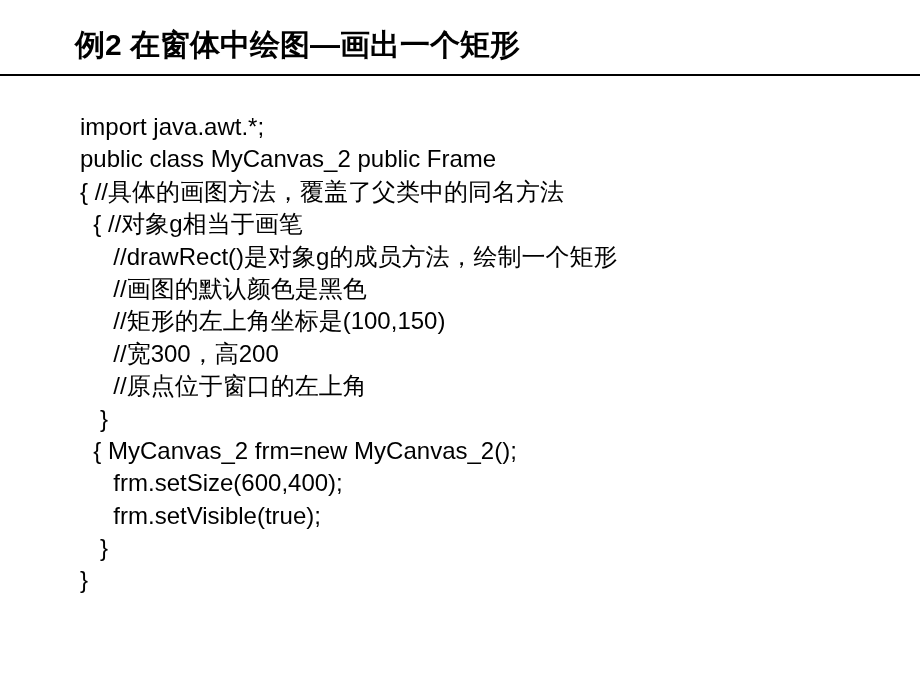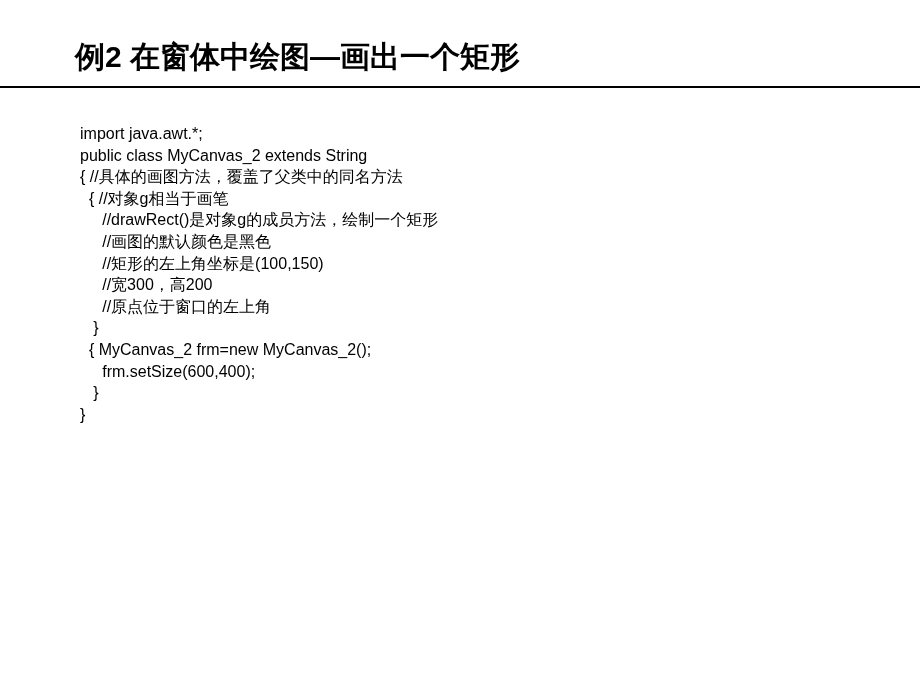--- a/index.html
+++ b/index.html
@@ -9,67 +9,68 @@
     }
     body {
       font-family: "Microsoft YaHei", "SimSun", Arial, sans-serif;
       background: #ffffff;
       width: 920px;
       height: 690px;
       padding: 0;
       overflow: hidden;
     }
     .slide-container {
-      padding: 37px 0 0 0;
+      padding: 25px 0 0 0;
     }
     .title-section {
       padding: 0 75px 8px 75px;
       border-bottom: 2px solid #000000;
       margin-bottom: 35px;
     }
     .title {
       font-size: 30px;
       font-weight: bold;
       color: #000000;
     }
     .title .example-num {
       font-family: Arial, sans-serif;
     }
     .title .title-text {
       font-family: "SimSun", "Microsoft YaHei", sans-serif;
     }
     .code-block {
       padding: 0 0 0 80px;
       font-family: Verdana, Tahoma, Arial, sans-serif;
-      font-size: 16px;
+      font-size: 24px;
       line-height: 1.35;
       color: #000000;
     }
     .code-line {
       white-space: pre;
     }
   </style>
 </head>
 <body>
 
 <div class="slide-container">
   <div class="title-section">
     <div class="title">
       <span class="example-num">例2</span><span>  </span><span class="title-text">在窗体中绘图—画出一个矩形</span>
     </div>
   </div>
   <div class="code-block">
     <div class="code-line">import java.awt.*;</div>
-    <div class="code-line">public class MyCanvas_2 extends String</div>
+    <div class="code-line">public class MyCanvas_2 public Frame</div>
     <div class="code-line">{ //具体的画图方法，覆盖了父类中的同名方法</div>
     <div class="code-line">  { //对象g相当于画笔</div>
     <div class="code-line">     //drawRect()是对象g的成员方法，绘制一个矩形</div>
     <div class="code-line">     //画图的默认颜色是黑色</div>
     <div class="code-line">     //矩形的左上角坐标是(100,150)</div>
     <div class="code-line">     //宽300，高200</div>
     <div class="code-line">     //原点位于窗口的左上角</div>
     <div class="code-line">   }</div>
     <div class="code-line">  { MyCanvas_2 frm=new MyCanvas_2();</div>
     <div class="code-line">     frm.setSize(600,400);</div>
+    <div class="code-line">     frm.setVisible(true);</div>
     <div class="code-line">   }</div>
     <div class="code-line">}</div>
   </div>
 </div>
 
 </body></html>

